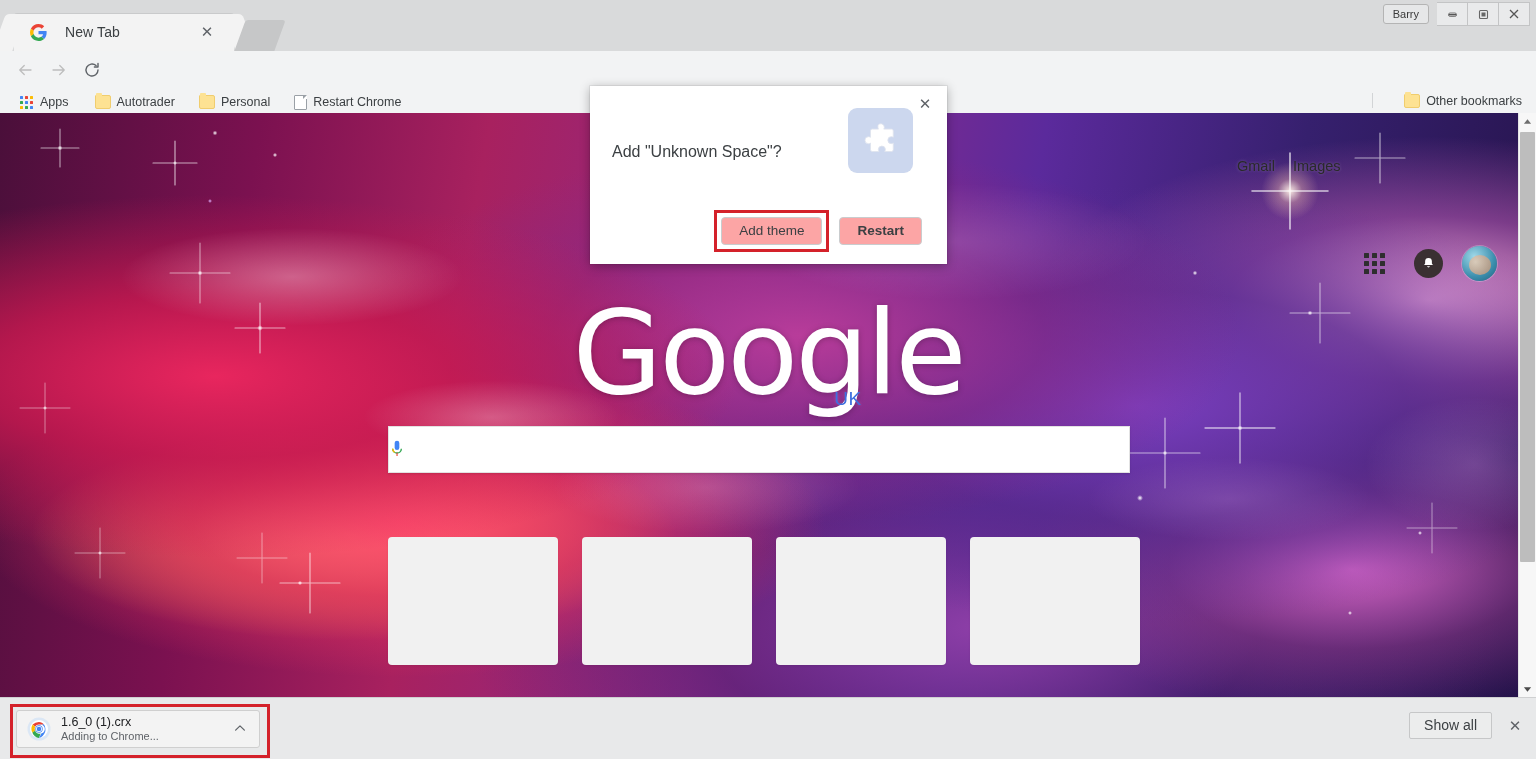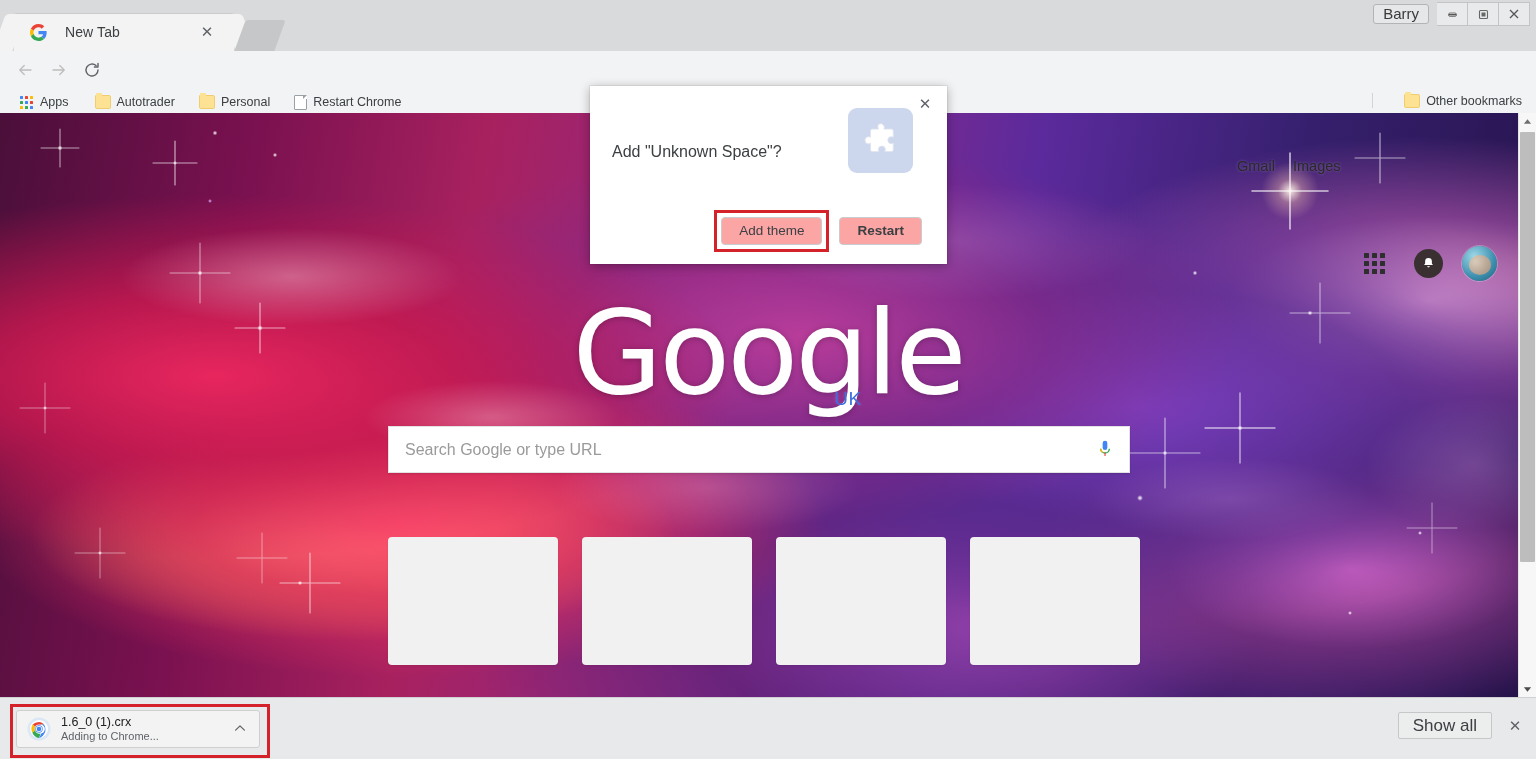--- a/index.html
+++ b/index.html
@@ -39,21 +39,21 @@
     color:#5f6368;font-size:15px;line-height:18px;text-align:center;cursor:pointer;
   }
   .tab-ghost{
     position:absolute;left:240px;top:20px;width:40px;height:31px;background:#c6c7c8;
     transform:skewX(-20deg);border-top-left-radius:3px;border-top-right-radius:3px;
   }
 
   .winbtns{position:absolute;right:6px;top:2px;display:flex;align-items:center;height:24px;}
   .profile-chip{
     border:1px solid #b4b4b4;border-radius:3px;background:#e6e7e8;
-    padding:1px 9px;font-size:15px;color:#3a3a3a;margin-right:8px;height:16px;line-height:16px;
+    padding:1px 9px;font-size:11px;color:#3a3a3a;margin-right:8px;height:16px;line-height:16px;
   }
   .wbtn{width:30px;height:22px;display:flex;align-items:center;justify-content:center;
     border:1px solid #c3c4c5;border-left:none;background:#e9eaeb;color:#444;font-size:12px;}
   .wbtn:first-of-type{border-left:1px solid #c3c4c5;}
   .wbtn svg{display:block;}
 
   
   .toolbar{position:absolute;left:0;top:51px;width:1536px;height:37px;background:#f2f3f4;}
   .navbtn{position:absolute;top:6px;width:26px;height:26px;display:flex;align-items:center;justify-content:center;}
   .omnibox{
@@ -143,21 +143,21 @@
     border-top:1px solid #cfd0d1;}
   .dl-hl{position:absolute;left:10px;top:6px;width:254px;height:48px;border:3px solid #d4212a;}
   .dl-item{position:absolute;left:16px;top:12px;width:242px;height:36px;background:#f3f3f3;
     border:1px solid #cfcfcf;border-radius:3px;display:flex;align-items:center;}
   .dl-ico{margin-left:10px;width:24px;height:24px;flex:0 0 auto;}
   .dl-text{margin-left:10px;flex:1 1 auto;line-height:1.15;}
   .dl-name{font-size:12.5px;color:#202124;}
   .dl-status{font-size:11px;color:#5f6368;}
   .dl-caret{margin-right:10px;width:16px;height:16px;flex:0 0 auto;}
   .shelf-right{position:absolute;right:12px;top:14px;display:flex;align-items:center;gap:14px;}
-  .showall{border:1px solid #c6c7c8;background:#eceded;border-radius:2px;font-size:17px;
+  .showall{border:1px solid #c6c7c8;background:#eceded;border-radius:2px;font-size:14px;
     color:#3c4043;padding:0 14px;height:27px;line-height:25px;cursor:pointer;}
   .shelf-x{width:18px;height:18px;display:flex;align-items:center;justify-content:center;
     color:#5f6368;font-size:15px;cursor:pointer;}
 </style>
 </head>
 <body>
 
 <div class="window">
 
   <div class="titlebar">
@@ -463,21 +463,20 @@
         </svg>
     </div>
     <div class="avatar"></div>
 
     <div class="glogo">Google</div>
     <div class="guk">
       <span>UK</span>
     </div>
 
     <div class="fakebox">
-      <span class="fakebox-text">Search Google or type URL</span>
       <span class="mic">
         <svg width="16" height="24" viewBox="0 0 24 32">
           <rect x="8.5" y="2" width="7" height="14" rx="3.5" fill="#4285f4"></rect>
           <path d="M5.5 14 a6.5 6.5 0 0 0 13 0" fill="none" stroke="#34a853" stroke-width="2.1"></path>
           <rect x="11.2" y="20" width="1.7" height="5" fill="#ea4335"></rect>
           <path d="M5.5 14 a6.5 6.5 0 0 0 3 5.5" fill="none" stroke="#fbbc05" stroke-width="2.1"></path>
         </svg>
       </span>
     </div>
 

